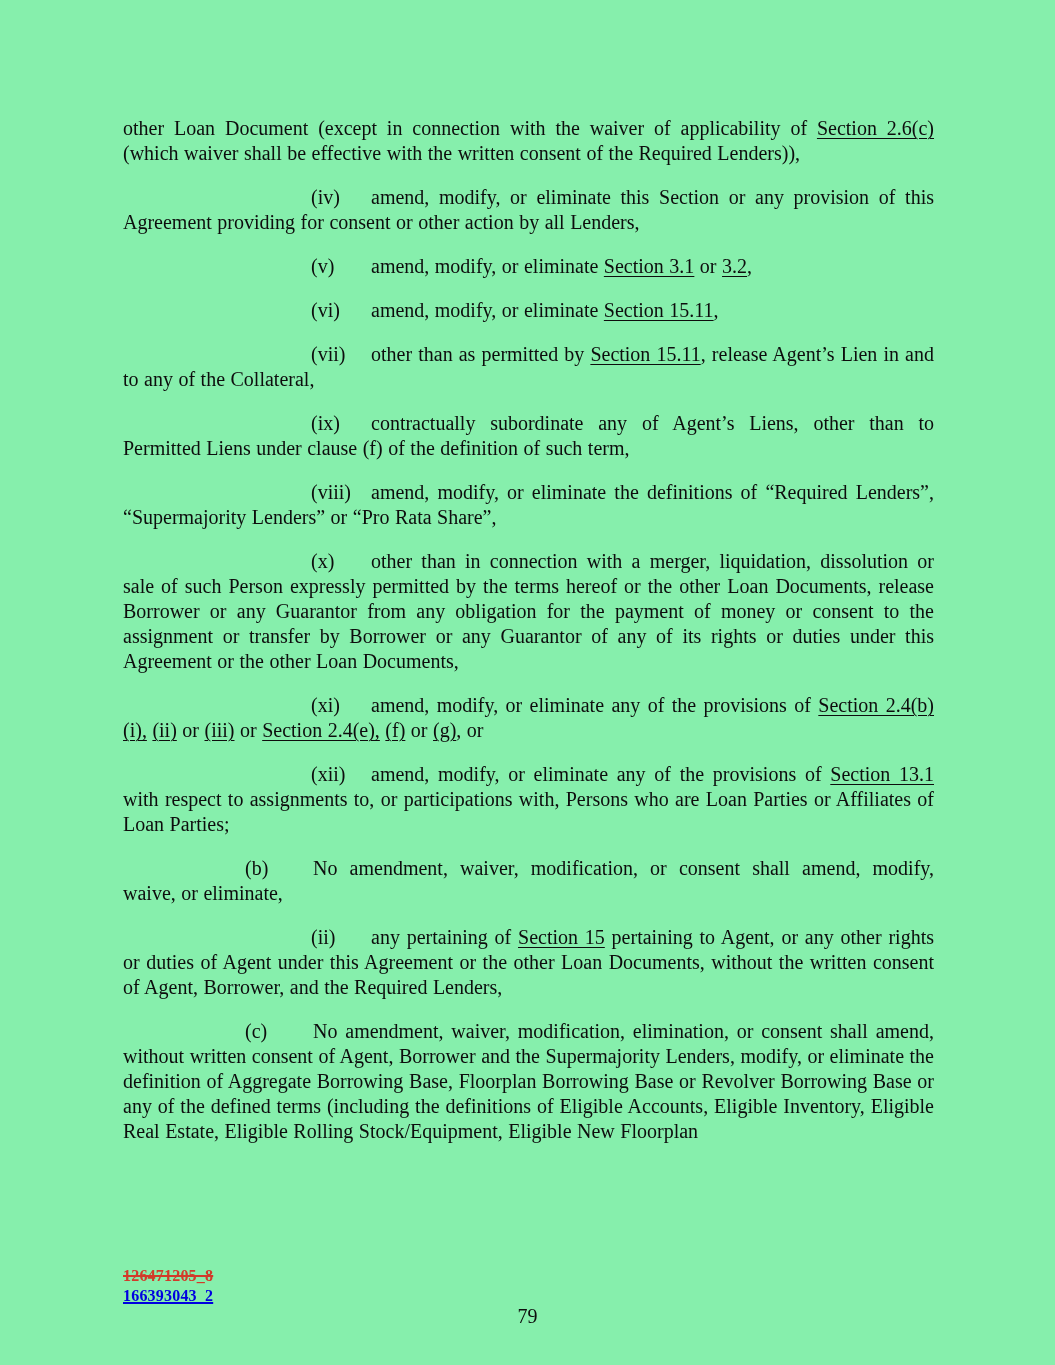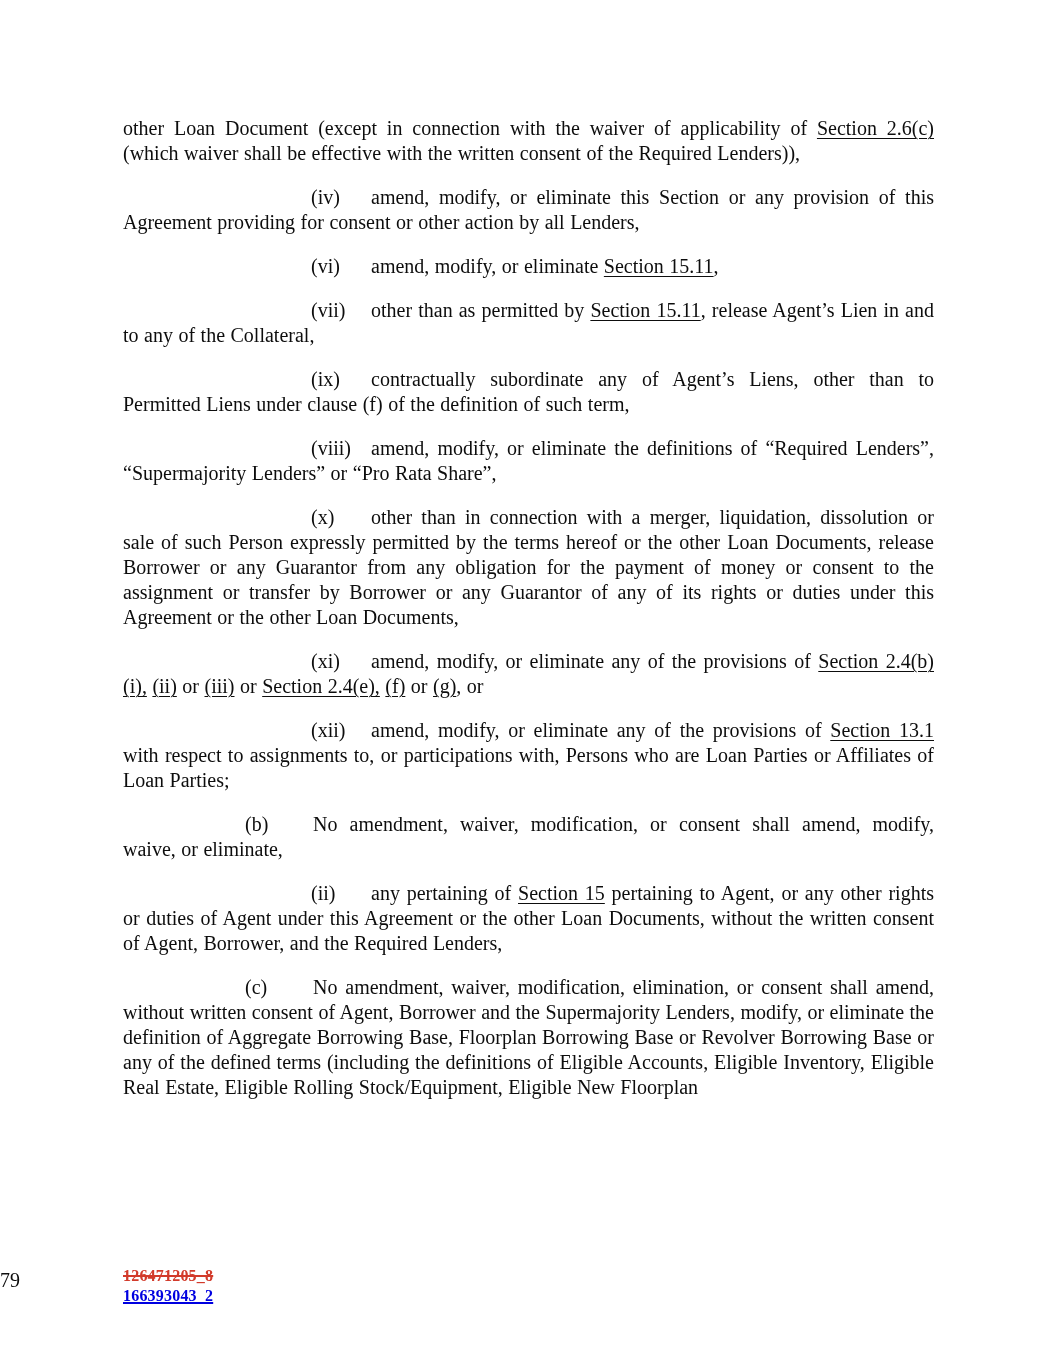--- a/index.html
+++ b/index.html
@@ -2,21 +2,21 @@
 <html><head>
 <meta charset="utf-8">
 <style>
   * { margin:0; padding:0; box-sizing:border-box; }
   html, body { background:#e9e9e9; }
   .page {
     position:relative;
     width:1055px;
     height:1365px;
     margin:0 auto;
-    background:#ffffff;
+    background:#86efac;
     font-family:"Liberation Serif","DejaVu Serif",serif;
     color:#0d0d0d;
     overflow:hidden;
   }
   .content {
     position:absolute;
     left:123px;
     top:116px;
     width:811px;
   }
@@ -30,23 +30,24 @@
   }
   .para.first { margin-top:0; }
   .lvl2 { text-indent:188px; }   
   .lvl1 { text-indent:122px; }   
   .plabel { display:inline-block; text-indent:0; }
   .lvl2 .plabel { min-width:60px; }
   .lvl1 .plabel { min-width:68px; }
   .u { text-decoration:underline; text-underline-offset:3px; text-decoration-thickness:1px; }
   .page-number {
     position:absolute;
-    top:1268px;
+    top:1304px;
     left:0;
     width:100%;
+    text-align:center;
     font-size:20px;
     line-height:25px;
   }
   .doc-ids {
     position:absolute;
     left:123px;
     top:1266px;
     font-size:16px;
     font-weight:bold;
     line-height:20px;
@@ -58,20 +59,21 @@
 </head>
 <body>
 
 <div class="page">
   <div class="content">
 
     <p class="para first"><span class="ptext"><span>other Loan Document (except in connection with the waiver of applicability of </span><span class="u">Section 2.6(c)</span><span> (which waiver shall be effective with the written consent of the Required Lenders)),</span></span></p>
 
     <p class="para lvl2"><span class="plabel">(iv)</span><span class="ptext"><span>amend, modify, or eliminate this Section or any provision of this Agreement providing for consent or other action by all Lenders,</span></span></p>
 
+    <p class="para lvl2"><span class="plabel">(v)</span><span class="ptext"><span>amend, modify, or eliminate </span><span class="u">Section 3.1</span><span> or </span><span class="u">3.2</span><span>,</span></span></p>
 
     <p class="para lvl2"><span class="plabel">(vi)</span><span class="ptext"><span>amend, modify, or eliminate </span><span class="u">Section 15.11</span><span>,</span></span></p>
 
     <p class="para lvl2"><span class="plabel">(vii)</span><span class="ptext"><span>other than as permitted by </span><span class="u">Section 15.11</span><span>, release Agent’s Lien in and to any of the Collateral,</span></span></p>
 
     <p class="para lvl2"><span class="plabel">(ix)</span><span class="ptext"><span>contractually subordinate any of Agent’s Liens, other than to Permitted Liens under clause (f) of the definition of such term,</span></span></p>
 
     <p class="para lvl2"><span class="plabel">(viii)</span><span class="ptext"><span>amend, modify, or eliminate the definitions of “Required Lenders”, “Supermajority Lenders” or “Pro Rata Share”,</span></span></p>
 
     <p class="para lvl2"><span class="plabel">(x)</span><span class="ptext"><span>other than in connection with a merger, liquidation, dissolution or sale of such Person expressly permitted by the terms hereof or the other Loan Documents, release Borrower or any Guarantor from any obligation for the payment of money or consent to the assignment or transfer by Borrower or any Guarantor of any of its rights or duties under this Agreement or the other Loan Documents,</span></span></p>

